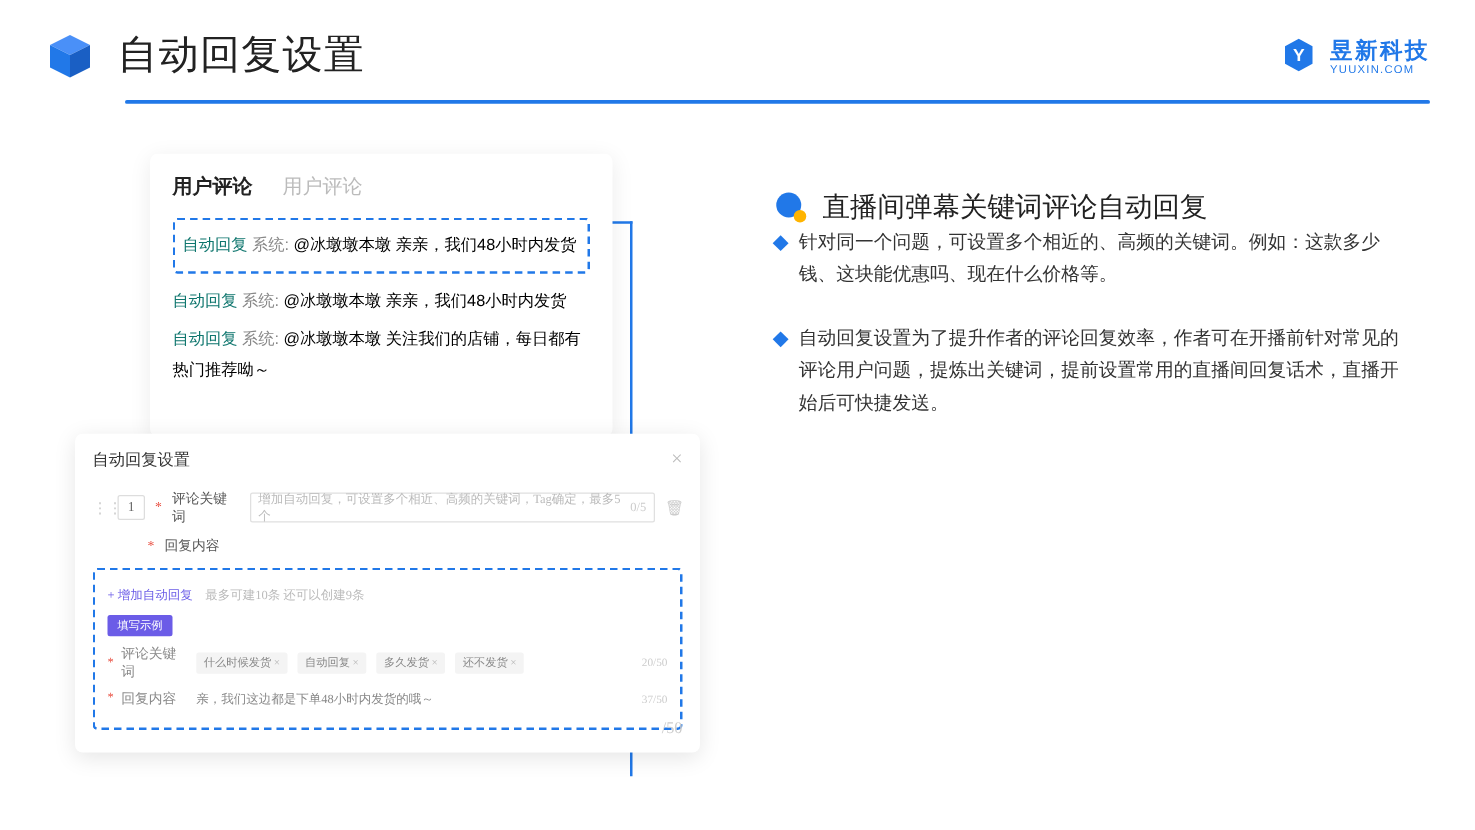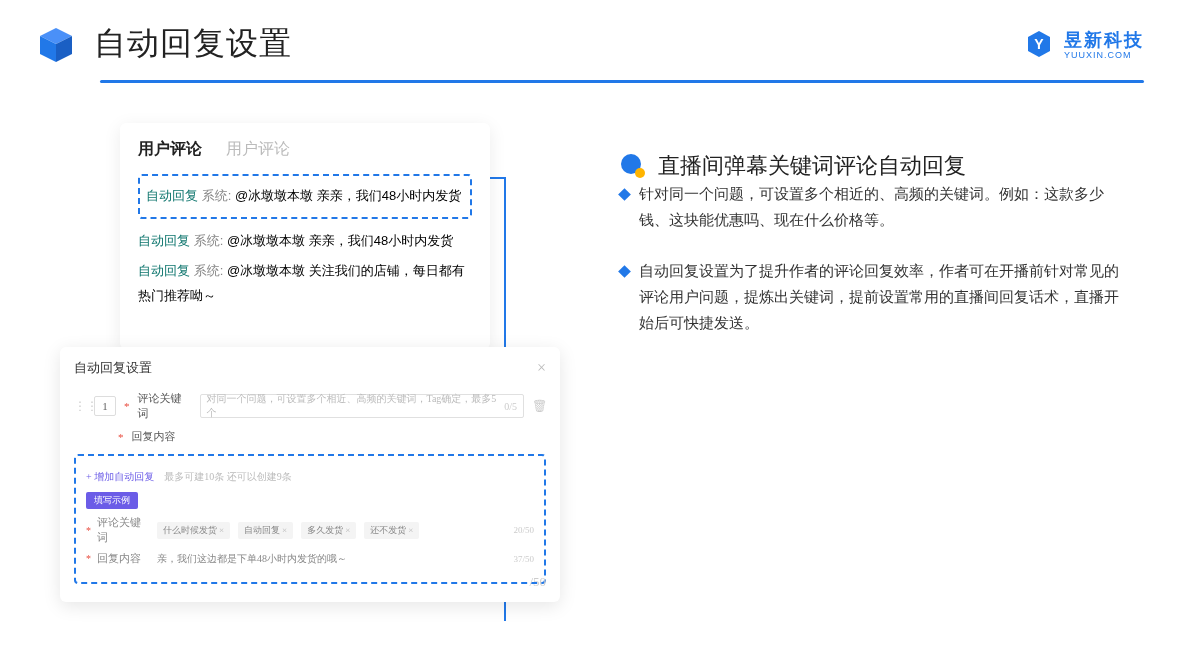--- a/index.html
+++ b/index.html
@@ -251,21 +251,21 @@
         <span>自动回复设置</span>
         <span class="close-x">×</span>
       </div>
 
       <div class="form-row">
         <span class="drag-handle">⋮⋮</span>
         <span class="num-box">1</span>
         <span class="req-dot">*</span>
         <span class="form-label">评论关键词</span>
         <div class="form-input">
-          <span>对同一个问题，可设置多个相近、高频的关键词，Tag确定，最多5个</span>
+          <span>增加自动回复，可设置多个相近、高频的关键词，Tag确定，最多5个</span>
           <span class="counter">0/5</span>
         </div>
         <span class="trash-icon">🗑</span>
       </div>
 
       <div class="form-row" style="padding-left:44px;">
         <span class="req-dot">*</span>
         <span class="form-label">回复内容</span>
         <span style="width:14px;"></span>
       </div>

